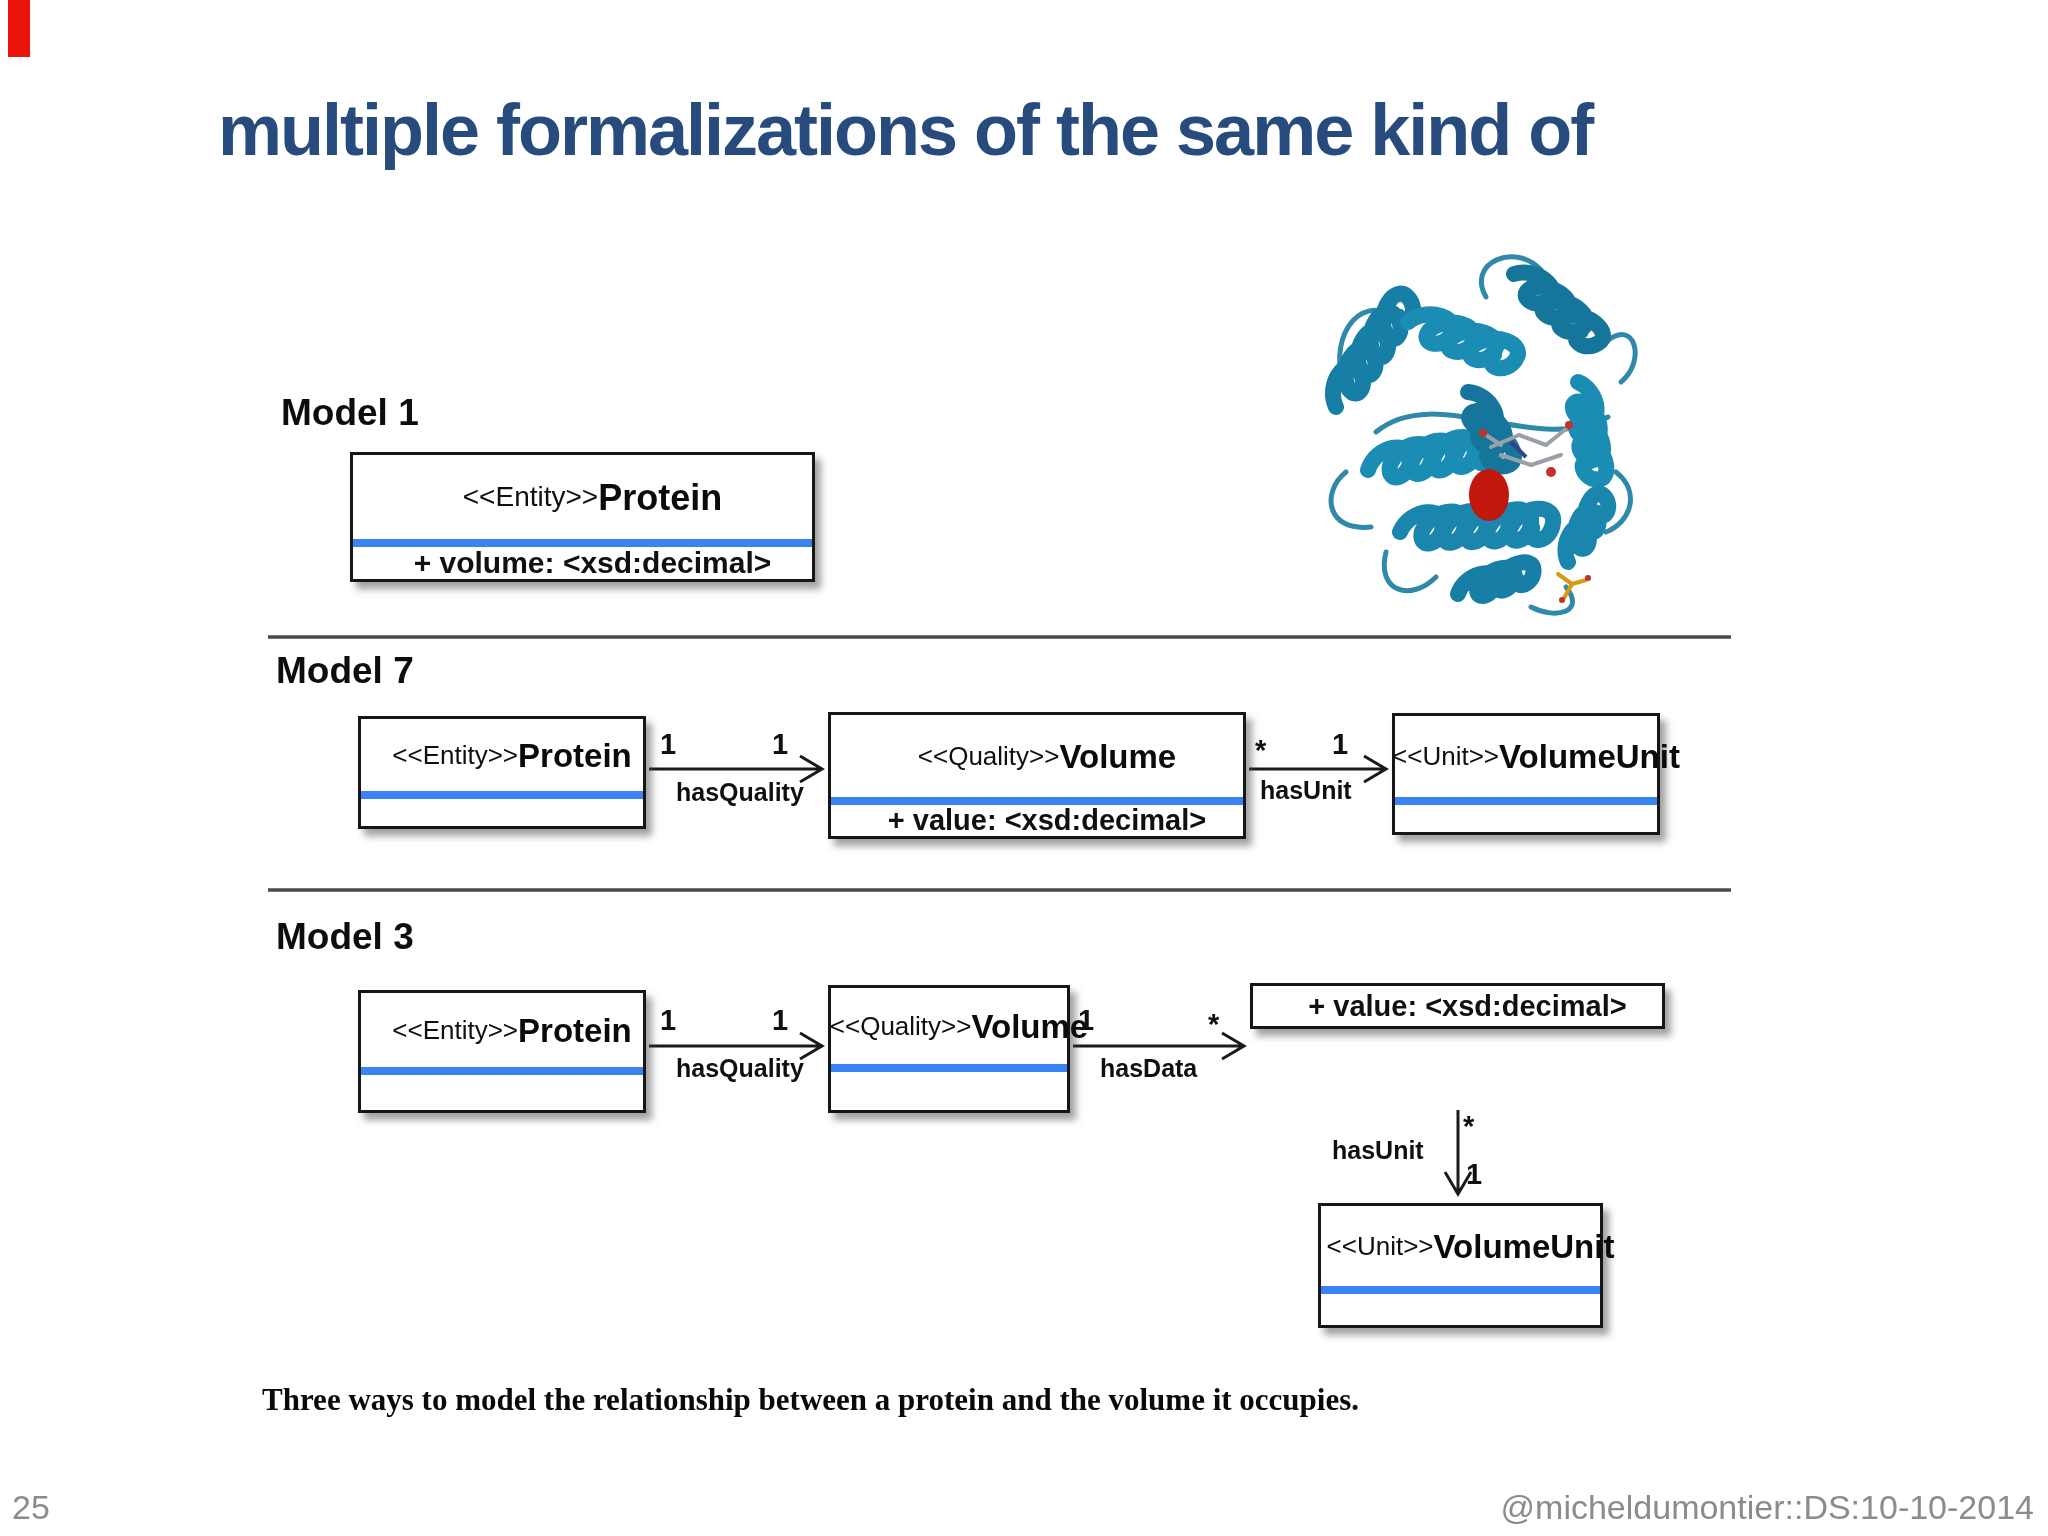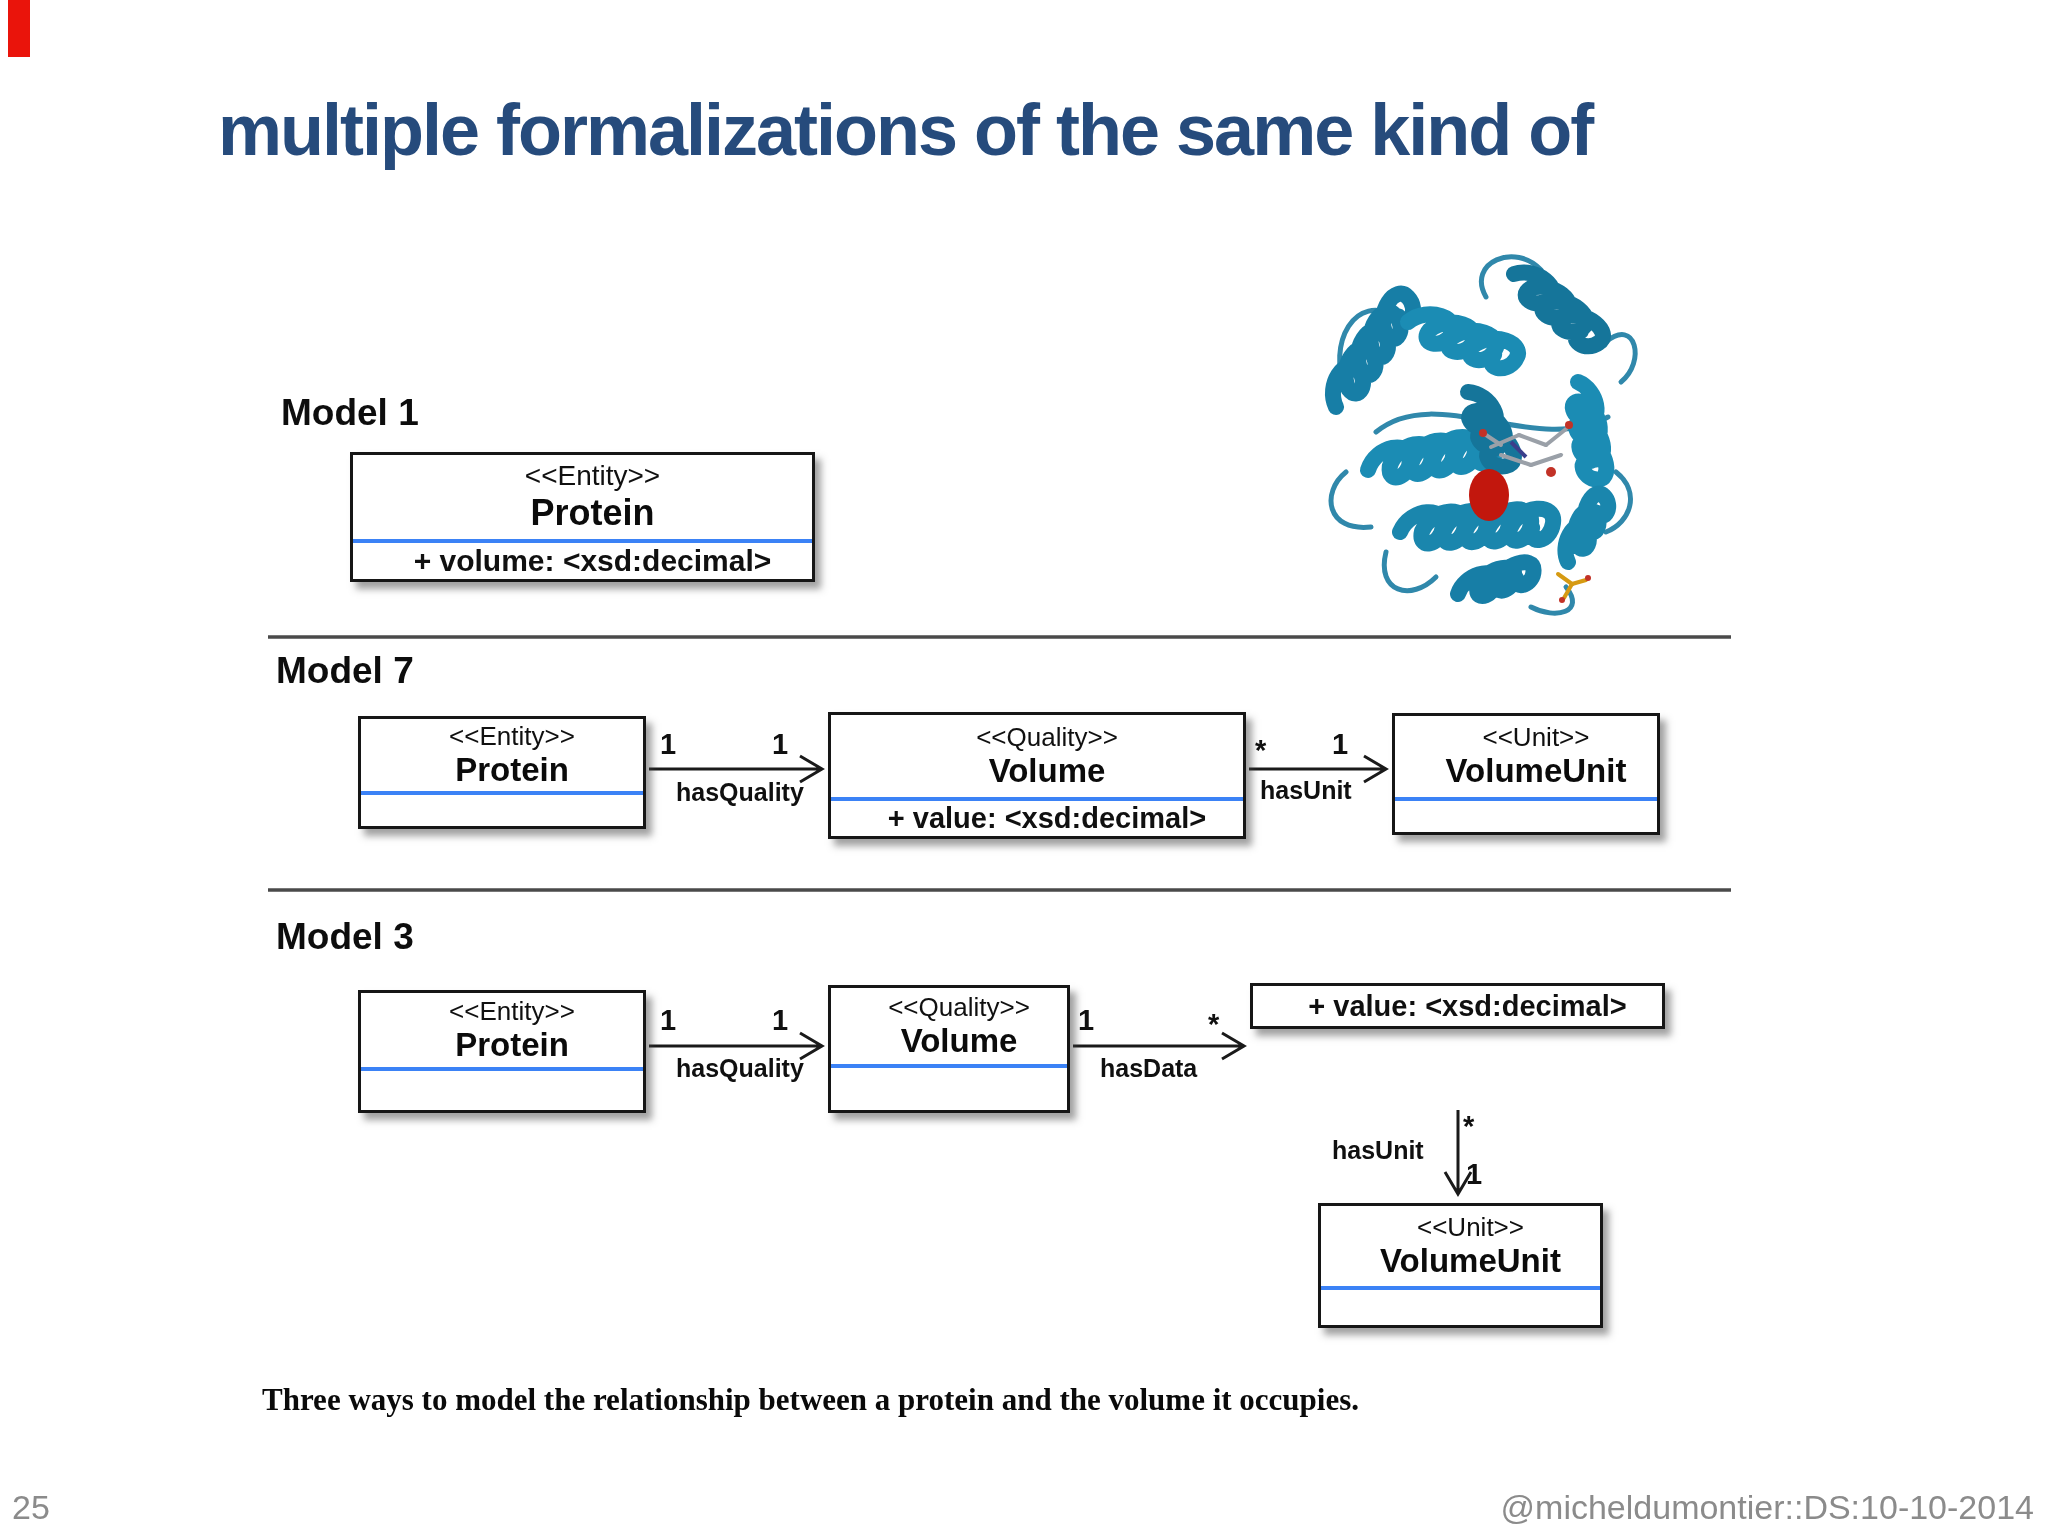--- a/index.html
+++ b/index.html
@@ -7,23 +7,23 @@
        font-family:"Liberation Sans",sans-serif;}
   .red-marker{position:absolute;left:8px;top:0;width:22px;height:57px;background:#ea140b;}
   .title{position:absolute;left:206px;top:66px;margin:12px;font-size:72px;line-height:104px;
          font-weight:700;color:#264B7C;letter-spacing:-2px;white-space:nowrap;}
   
   .figure{position:absolute;left:0;top:0;width:2042px;height:1536px;filter:blur(0.45px);}
   .lines{position:absolute;left:0;top:0;width:2048px;height:1536px;}
   .model-label{position:absolute;font-size:37px;font-weight:700;color:#0d0d0d;}
   .uml-box{position:absolute;box-sizing:border-box;background:#fff;border:3px solid #161616;
            box-shadow:6px 7px 7px rgba(70,70,70,.5);}
-  .cmp{display:flex;flex-direction:column;justify-content:center;align-items:center;
+  .cmp{display:flex;flex-direction:row;justify-content:center;align-items:center;
        box-sizing:border-box;width:100%;padding-left:20px;}
-  .cmp + .cmp{border-top:4px solid #3b82f6;}
+  .cmp + .cmp{border-top:8px solid #3b82f6;}
   .stereo{font-size:26px;line-height:1.08;font-weight:500;color:#101010;}
   .cname{font-size:33px;line-height:1.1;font-weight:700;color:#0b0b0b;margin-top:2px;}
   .attrline{font-size:29px;font-weight:600;color:#101010;}
   .big .stereo{font-size:28px;} .big .cname{font-size:36px;} .big .attrline{font-size:30px;}
   .mult{position:absolute;font-size:29px;font-weight:700;color:#101010;}
   .rolelabel{position:absolute;font-size:25px;font-weight:600;color:#101010;}
   .caption{position:absolute;left:262px;top:1382px;font-family:"Liberation Serif",serif;
            font-weight:700;font-size:31px;color:#0a0a0a;white-space:nowrap;}
   .page-number{position:absolute;left:12px;top:1488px;font-size:34px;color:#8b8b8b;}
   .footer{position:absolute;right:14px;top:1488px;font-size:34px;color:#8b8b8b;}

